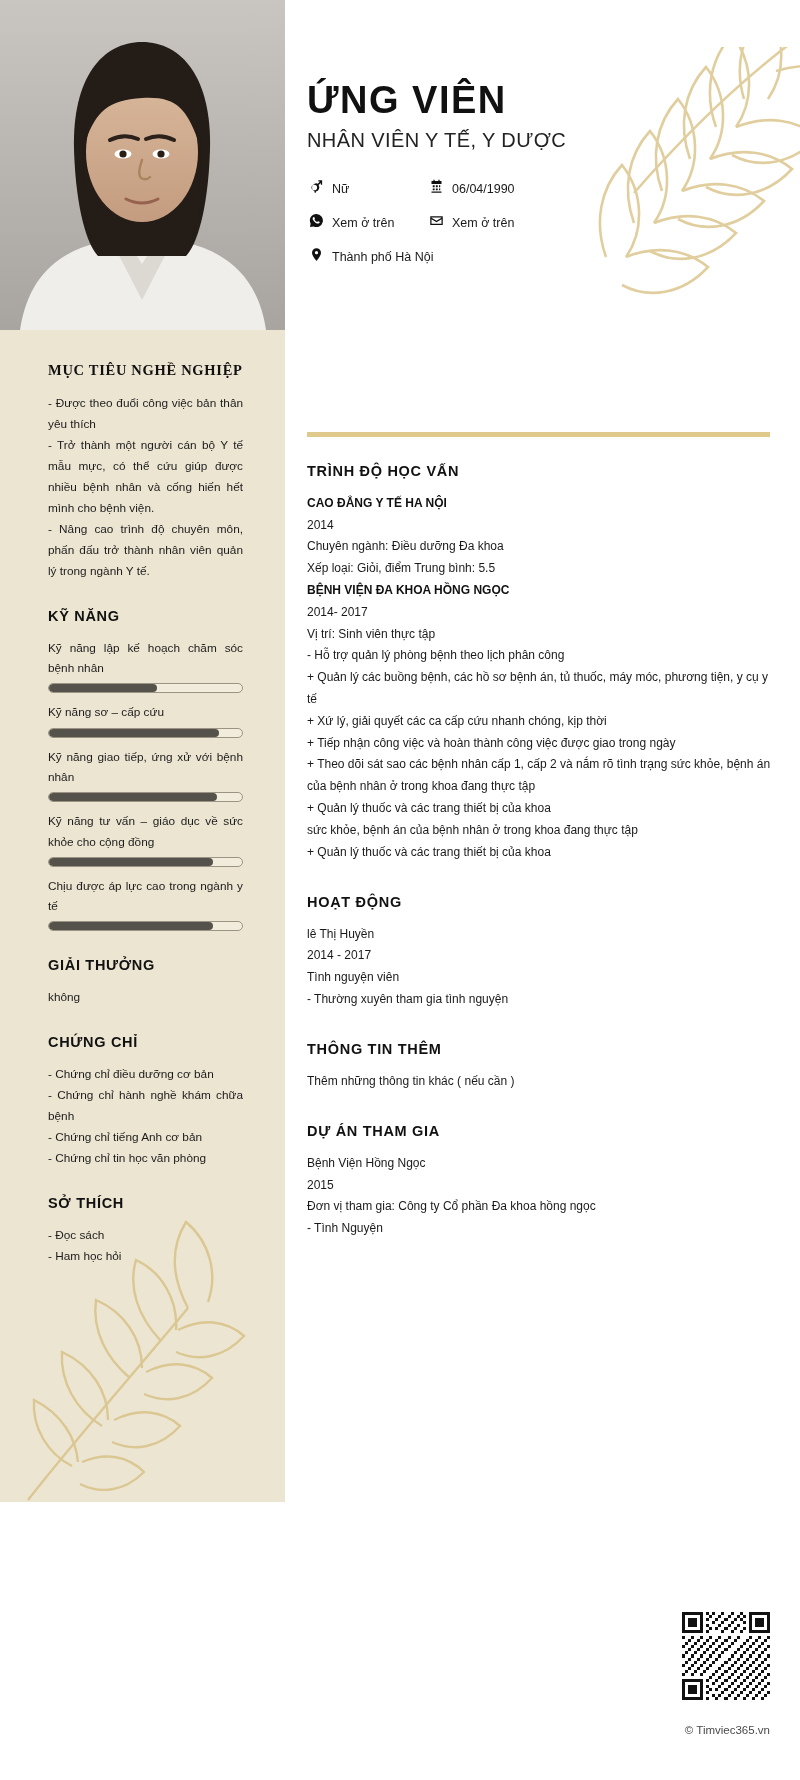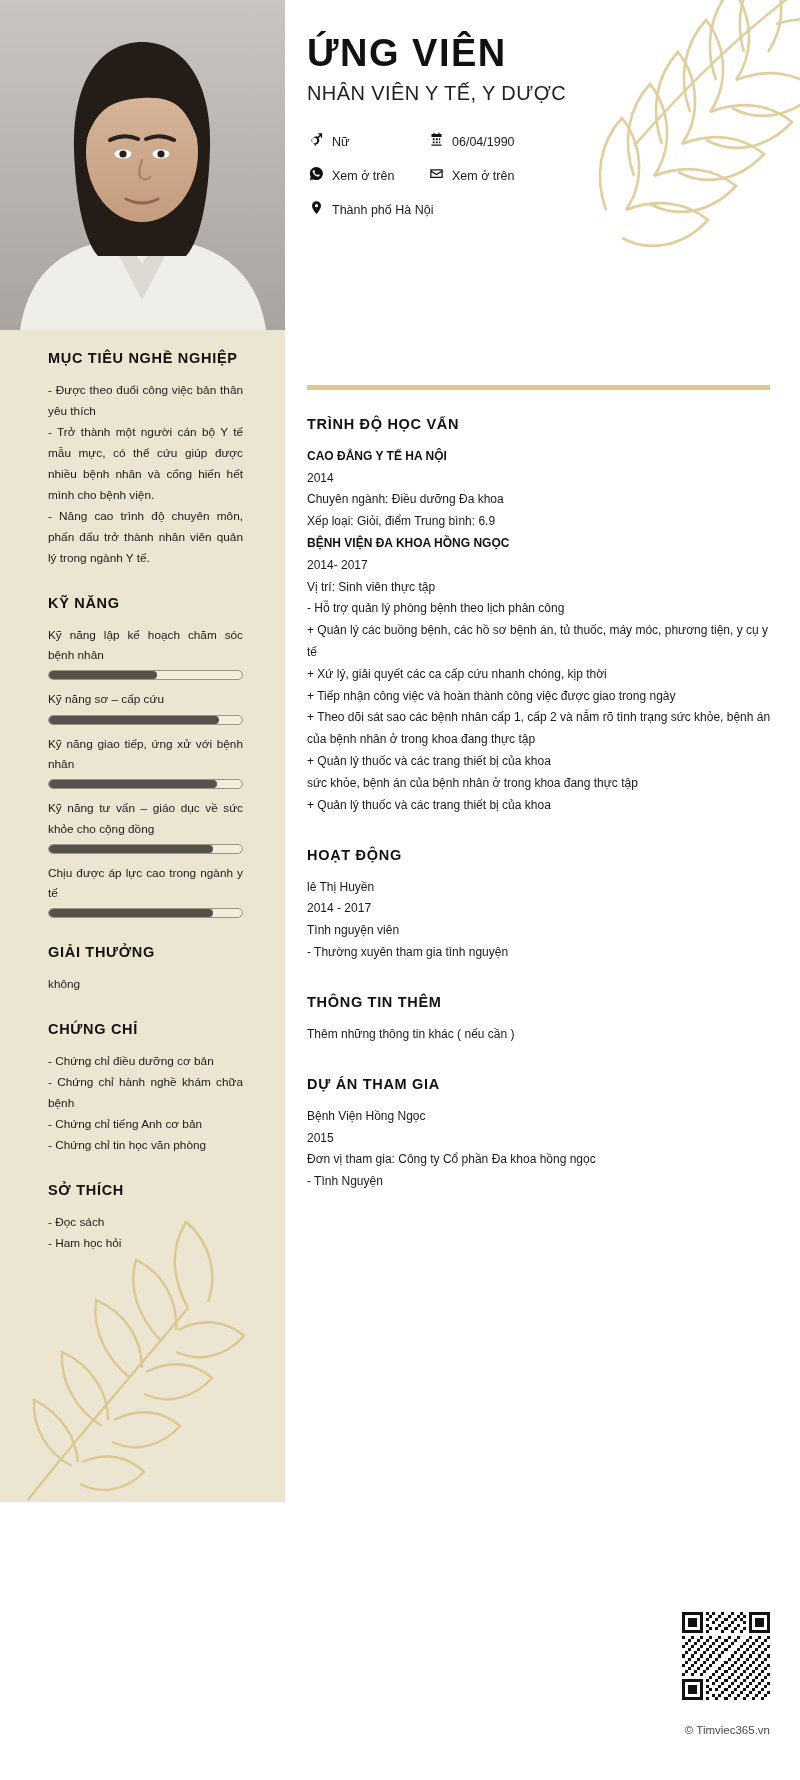--- a/index.html
+++ b/index.html
@@ -57,20 +57,21 @@
     width: 515px;
     height: 1780px;
     background: #ffffff;
   }
 
   .head-area {
     position: relative;
     height: 385px;
     padding: 34px 38px 0 22px;
     overflow: hidden;
+    margin-top: 47px;
   }
 
   .leaf-deco {
     position: absolute;
     right: -30px;
     top: -40px;
     width: 300px;
     height: 330px;
     opacity: .85;
     pointer-events: none;
@@ -131,21 +132,21 @@
 
   
   h2.sec {
     font-size: 14.5px;
     font-weight: bold;
     letter-spacing: .7px;
     color: #111;
     margin-bottom: 14px;
   }
   .left-body h2.sec { margin-top: 26px; }
-  .left-body h2.sec:first-child { margin-top: 0; }
+  .left-body h2.sec:first-child { margin-top: 12px; font-family: Liberation Serif, serif; }
   .right-body h2.sec { margin-top: 30px; }
   .right-body h2.sec:first-child { margin-top: 0; }
 
   .body-txt {
     font-size: 11.8px;
     line-height: 1.78;
     color: #1c1c1c;
     text-align: justify;
   }
   .body-txt.left-j { text-align: justify; }
@@ -422,21 +423,21 @@
     </div>
 
     <div class="gold-rule"></div>
 
     <div class="right-body">
 
       <h2 class="sec">TRÌNH ĐỘ HỌC VẤN</h2>
       <div class="r-strong">CAO ĐẲNG Y TẾ HA NỘI</div>
       <div class="r-txt">2014</div>
       <div class="r-txt">Chuyên ngành: Điều dưỡng Đa khoa</div>
-      <div class="r-txt">Xếp loại: Giỏi, điểm Trung bình: 6.9</div>
+      <div class="r-txt">Xếp loại: Giỏi, điểm Trung bình: 5.5</div>
 
       <div class="r-strong">BỆNH VIỆN ĐA KHOA HỒNG NGỌC</div>
       <div class="r-txt">2014- 2017</div>
       <div class="r-txt">Vị trí: Sinh viên thực tập</div>
       <div class="r-txt">- Hỗ trợ quản lý phòng bệnh theo lịch phân công</div>
       <div class="r-txt">+ Quản lý các buồng bệnh, các hồ sơ bệnh án, tủ thuốc, máy móc, phương tiện, y cụ y tế</div>
       <div class="r-txt">+ Xứ lý, giải quyết các ca cấp cứu nhanh chóng, kịp thời</div>
       <div class="r-txt">+ Tiếp nhận công việc và hoàn thành công việc được giao trong ngày</div>
       <div class="r-txt">+ Theo dõi sát sao các bệnh nhân cấp 1, cấp 2 và nắm rõ tình trạng sức khỏe, bệnh án của bệnh nhân ở trong khoa đang thực tập</div>
       <div class="r-txt">+ Quản lý thuốc và các trang thiết bị của khoa</div>

